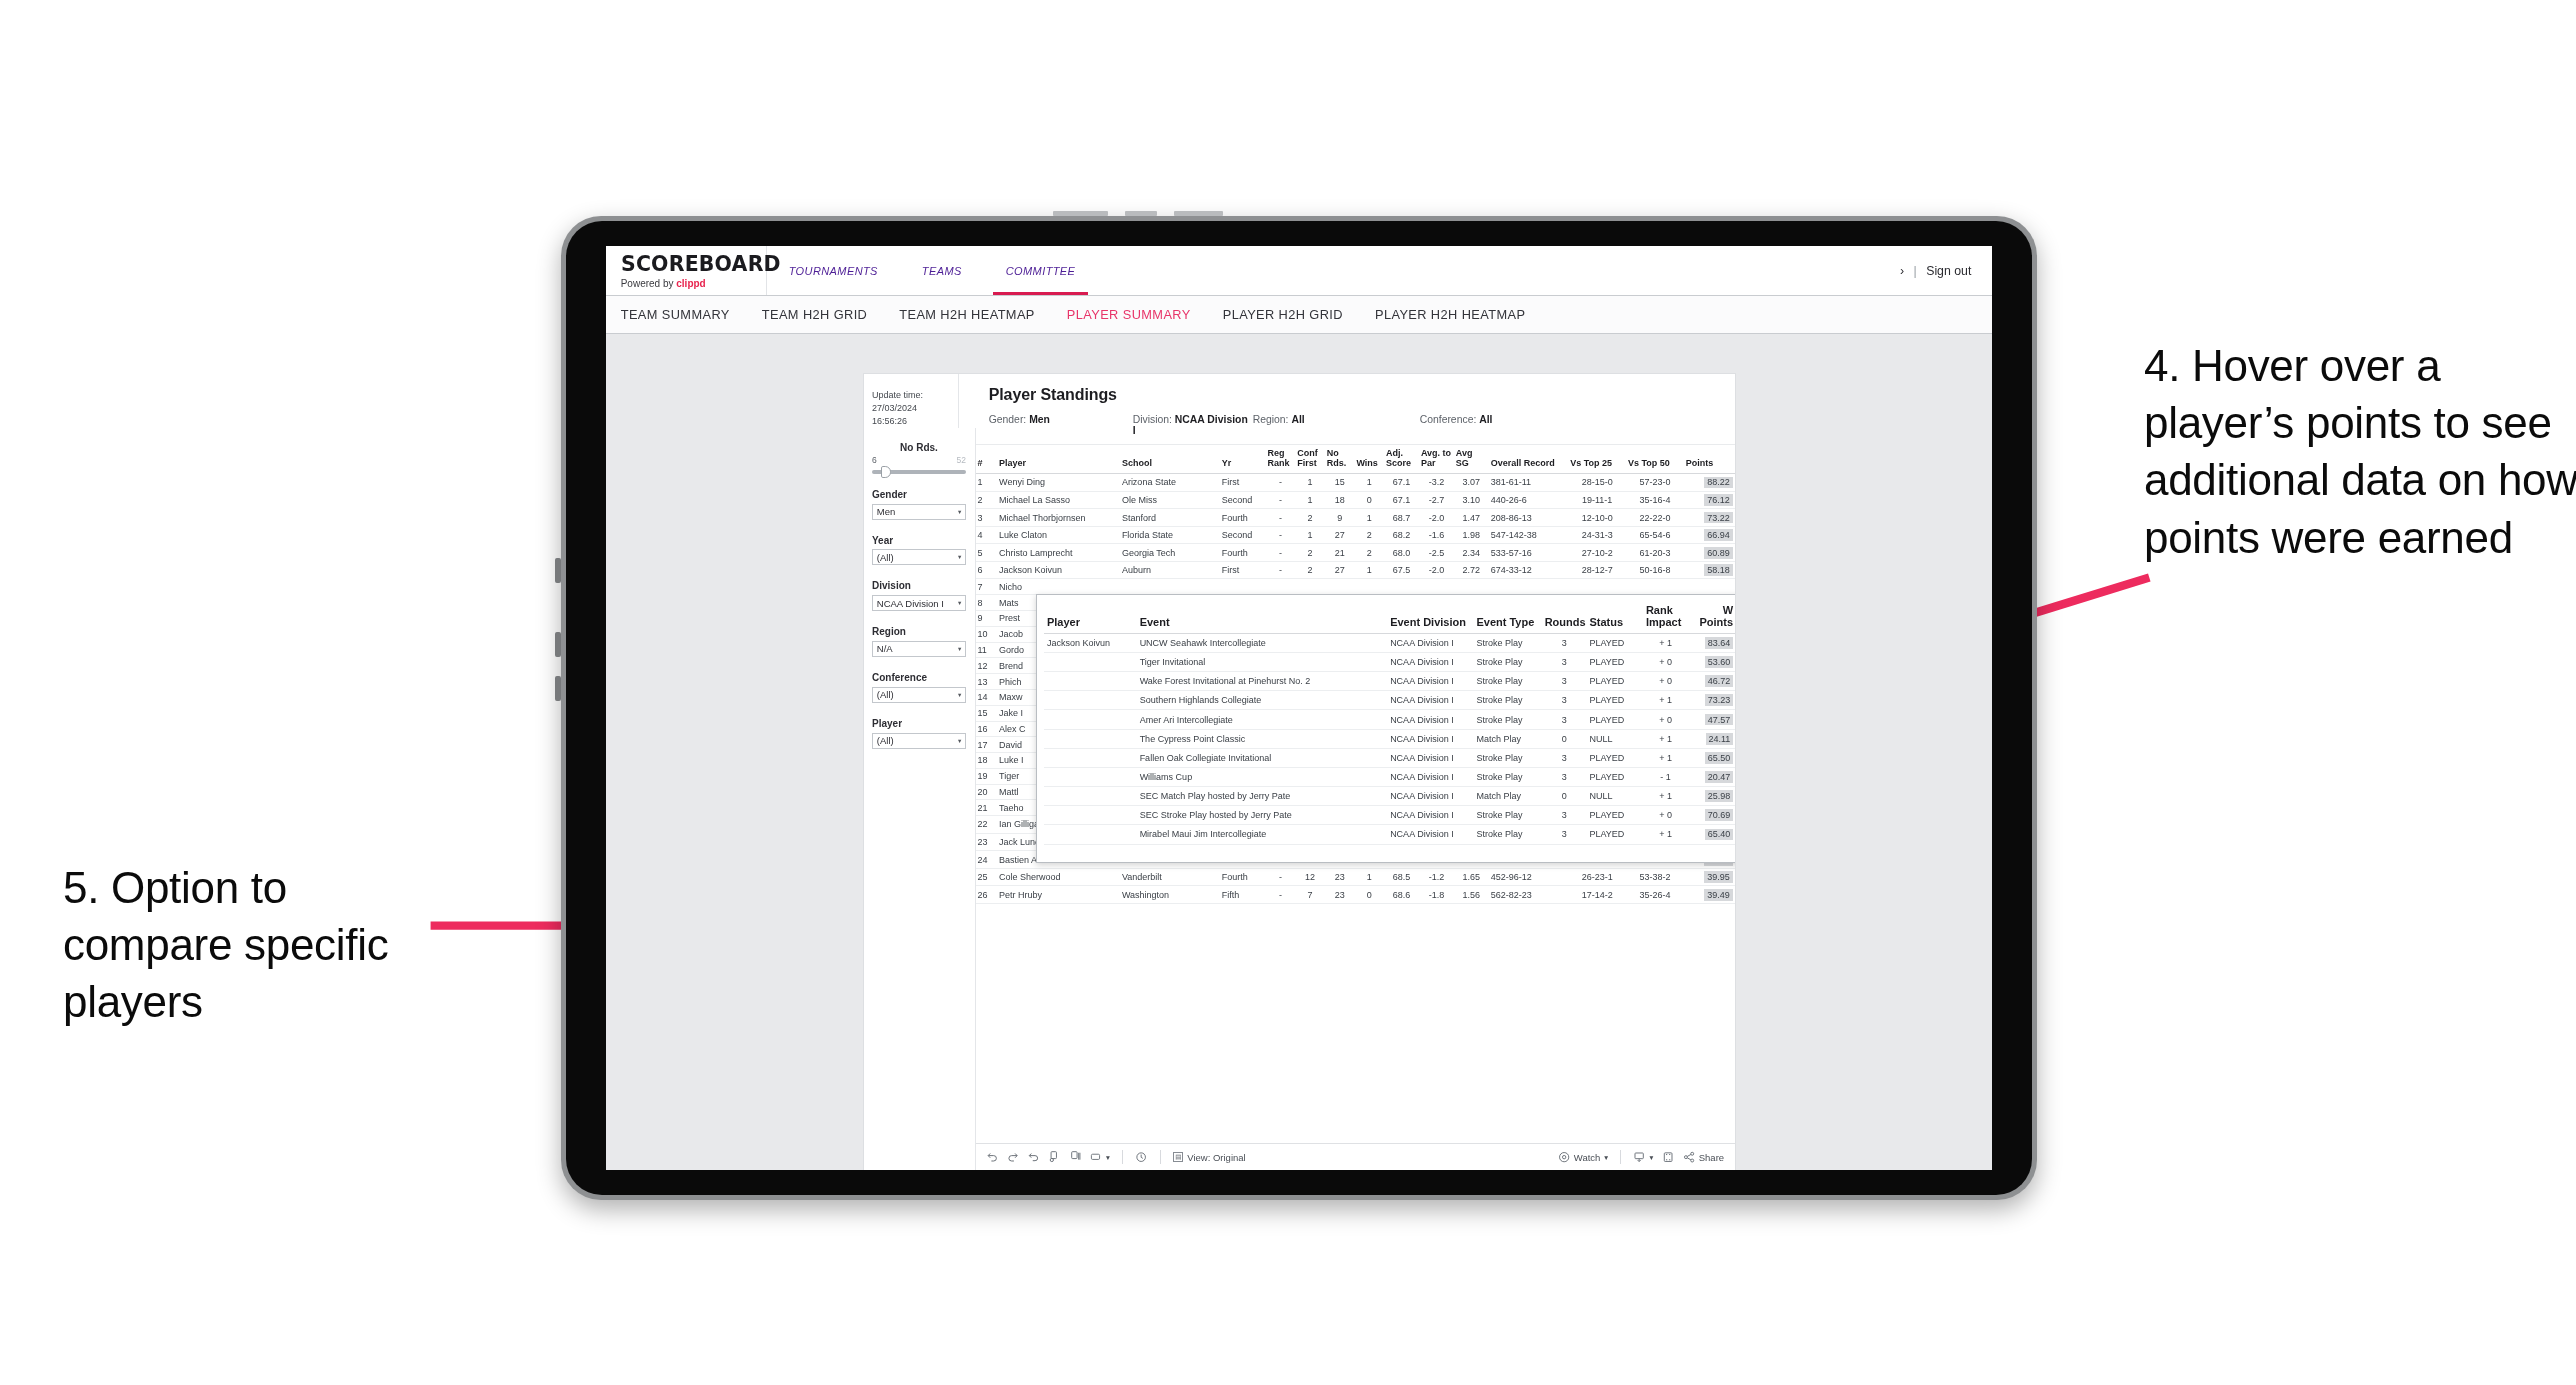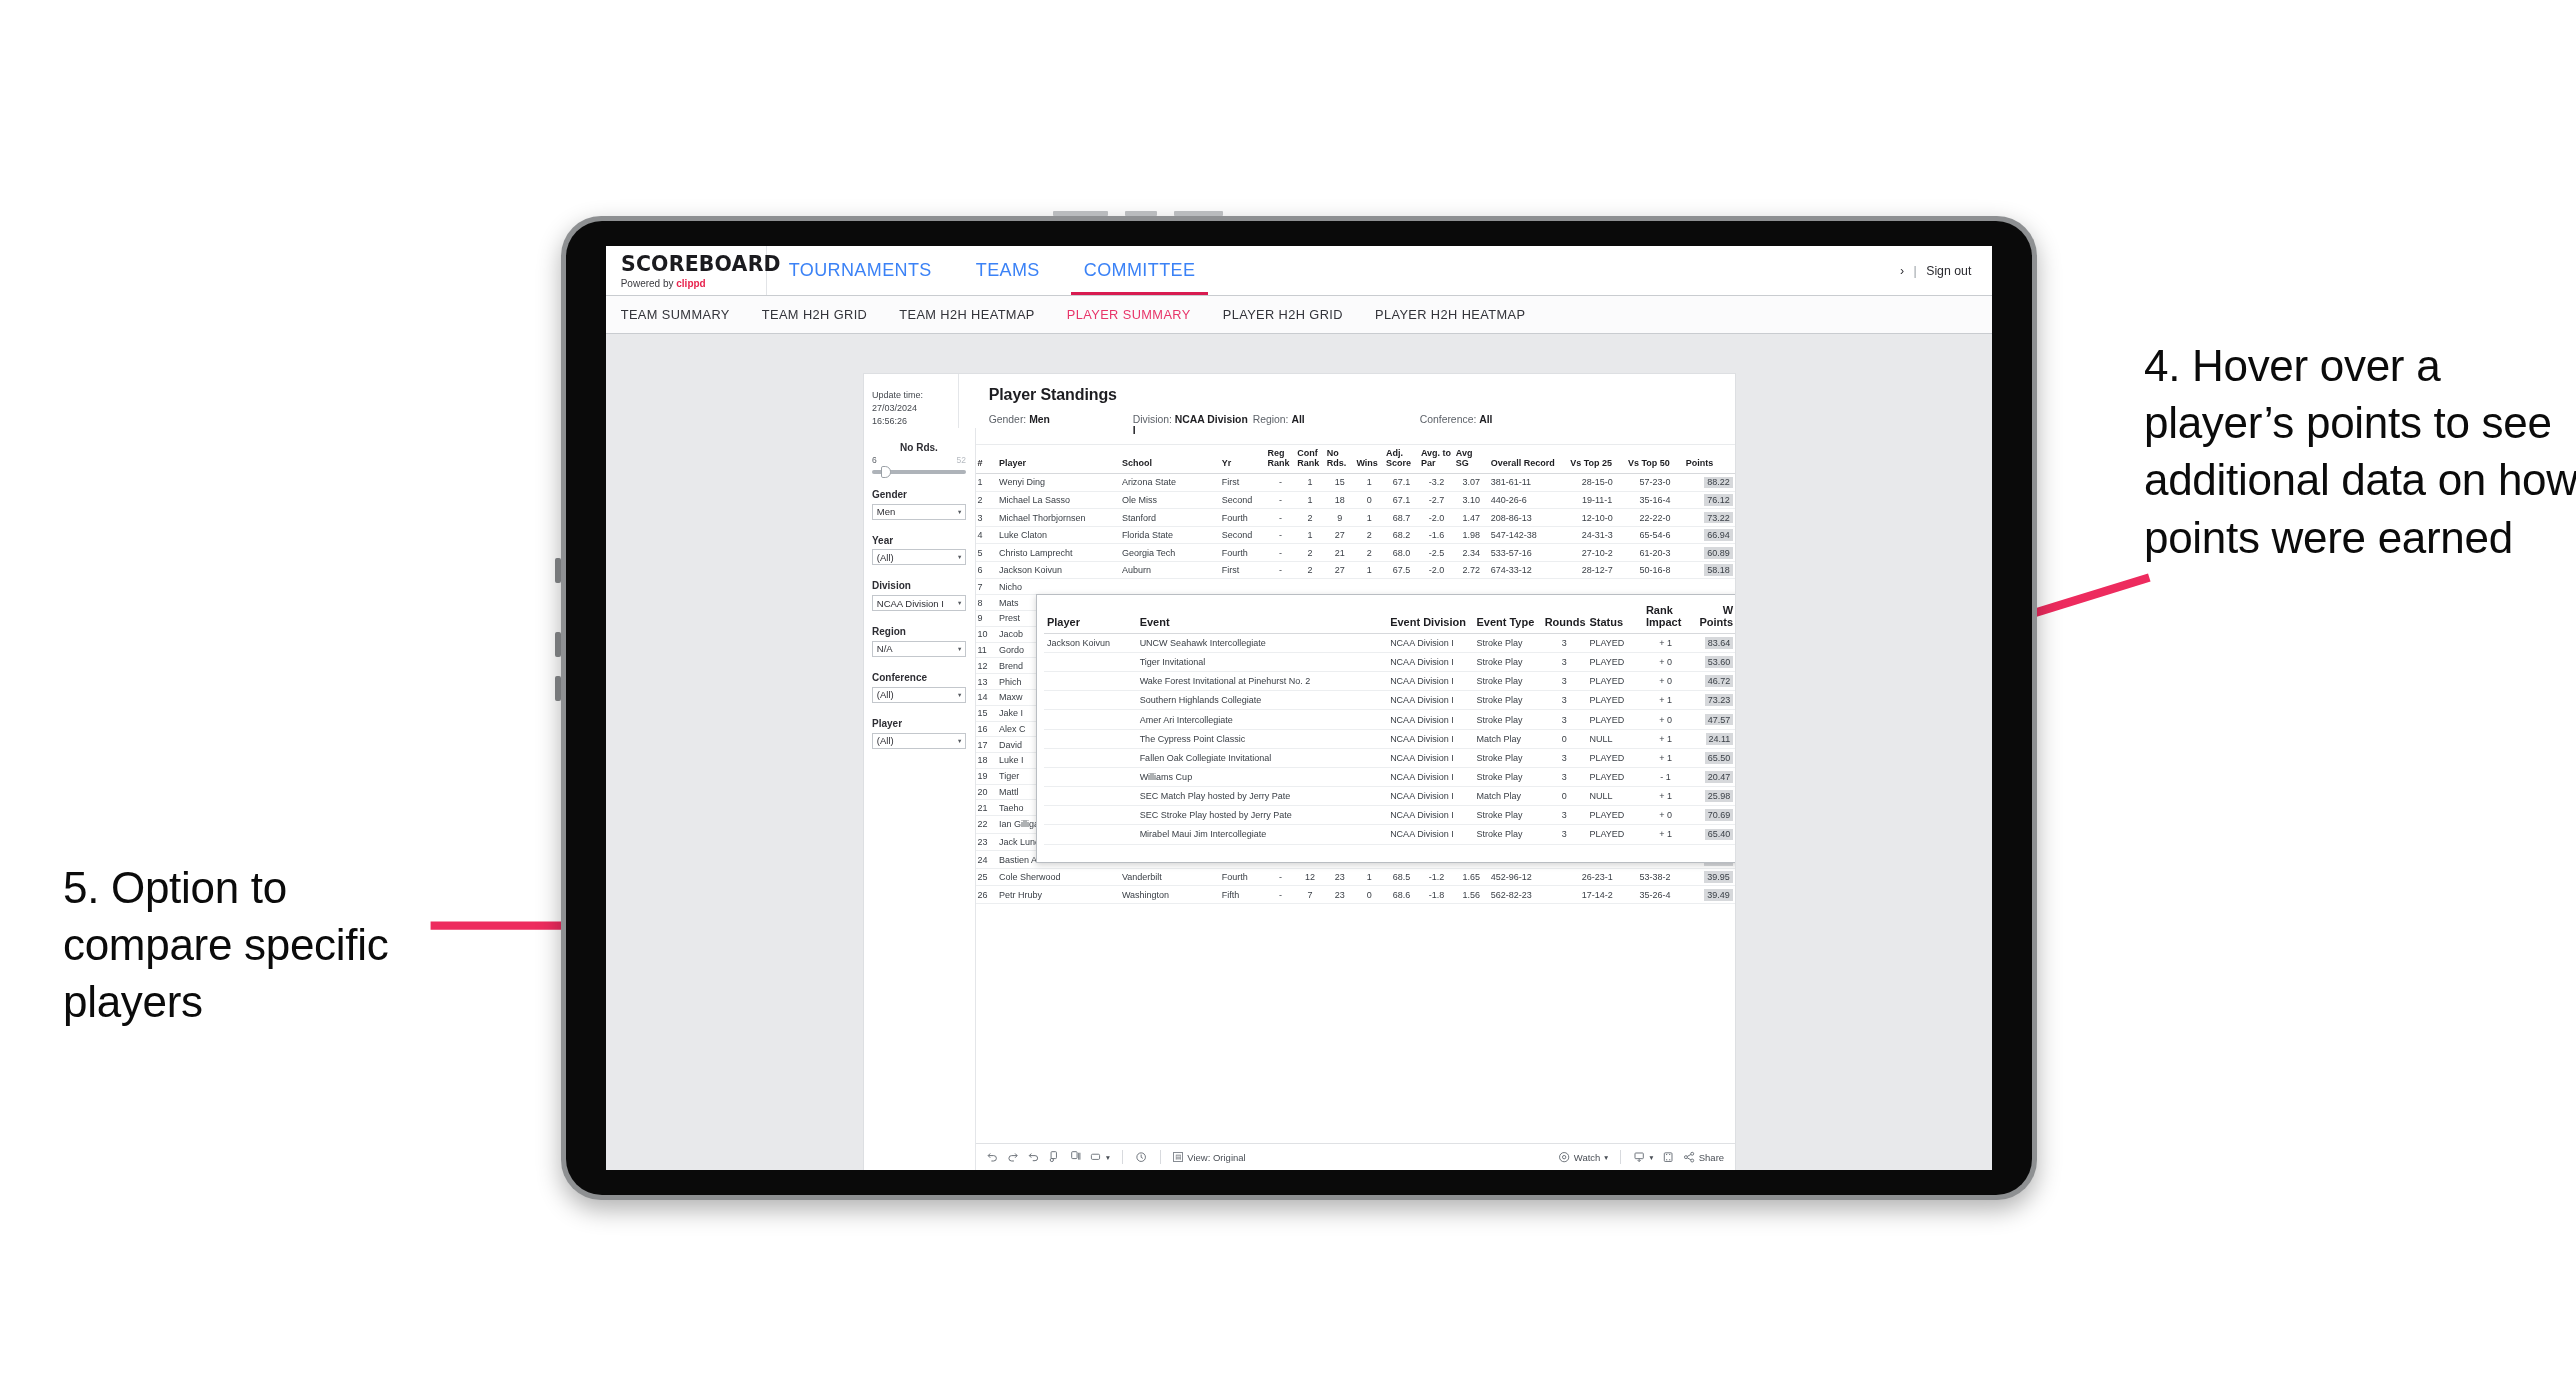--- a/index.html
+++ b/index.html
@@ -70,22 +70,22 @@
     font-family: "DejaVu Sans", sans-serif;
     font-weight: 700; font-size: 22px; letter-spacing: 0.2px;
     color: #1b1b1f; line-height: 1; transform: scaleX(0.93); transform-origin: left center;
   }
   #logo-sub { font-size: 10px; color: #3a3a3f; margin-top: 2.8px; }
   #logo-sub .brand { color: #e8254f; font-weight: 700; }
 
   .top-nav { display: flex; align-items: stretch; }
   .top-nav-item {
     display: flex; align-items: center; padding: 0 22px;
-    font-size: 18px; color: #3b82f6; letter-spacing: 0.4px;
-    cursor: pointer; position: relative;
+    font-size: 11px; color: #4c1d95; letter-spacing: 0.4px;
+    cursor: pointer; position: relative; font-style: italic;
   }
   .top-nav-item.active::after {
     content: ""; position: absolute; left: 9.5px; right: 9.5px; bottom: 0;
     height: 2.8px; background: #d81b50;
   }
   #header-right {
     margin-left: auto; display: flex; align-items: center; gap: 9.5px;
     padding-right: 21px; font-size: 12.3px; color: #2b2b30;
   }
   #header-right .divider { color: #9aa0a6; }
@@ -387,21 +387,21 @@
 
                 <div id="tbl-scroll">
                   <table class="grid">
                     <thead>
                       <tr>
                         <th class="col-rank">#</th>
                         <th class="col-player">Player</th>
                         <th class="col-school">School</th>
                         <th class="col-yr">Yr</th>
                         <th class="col-s num">Reg Rank</th>
-                        <th class="col-s num">Conf Rank</th>
+                        <th class="col-s num">Conf First</th>
                         <th class="col-s num">No Rds.</th>
                         <th class="col-s num">Wins</th>
                         <th class="col-s2 num">Adj. Score</th>
                         <th class="col-s2 num">Avg. to Par</th>
                         <th class="col-s2 num">Avg SG</th>
                         <th class="col-rec">Overall Record</th>
                         <th class="col-vs num">Vs Top 25</th>
                         <th class="col-vs num">Vs Top 50</th>
                         <th class="col-pts" style="text-align:left; padding-right:4.7px;">Points</th>
                       </tr>

